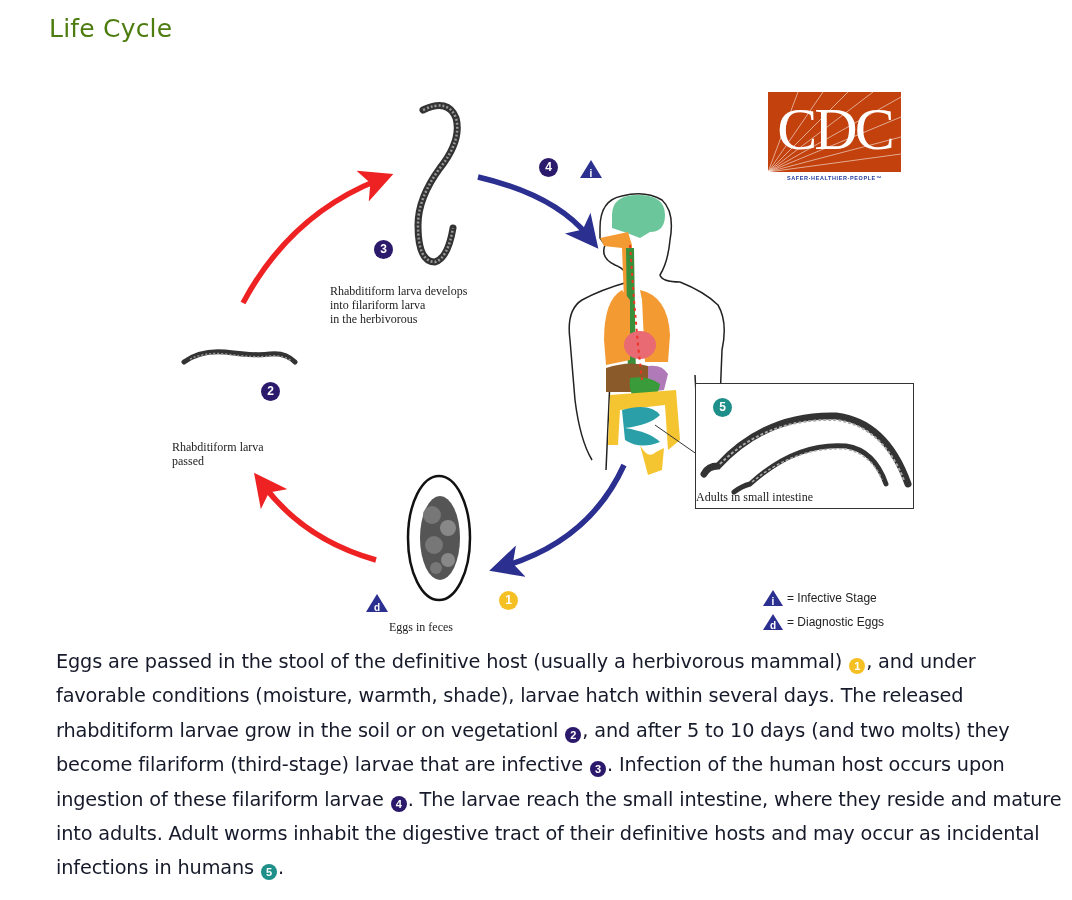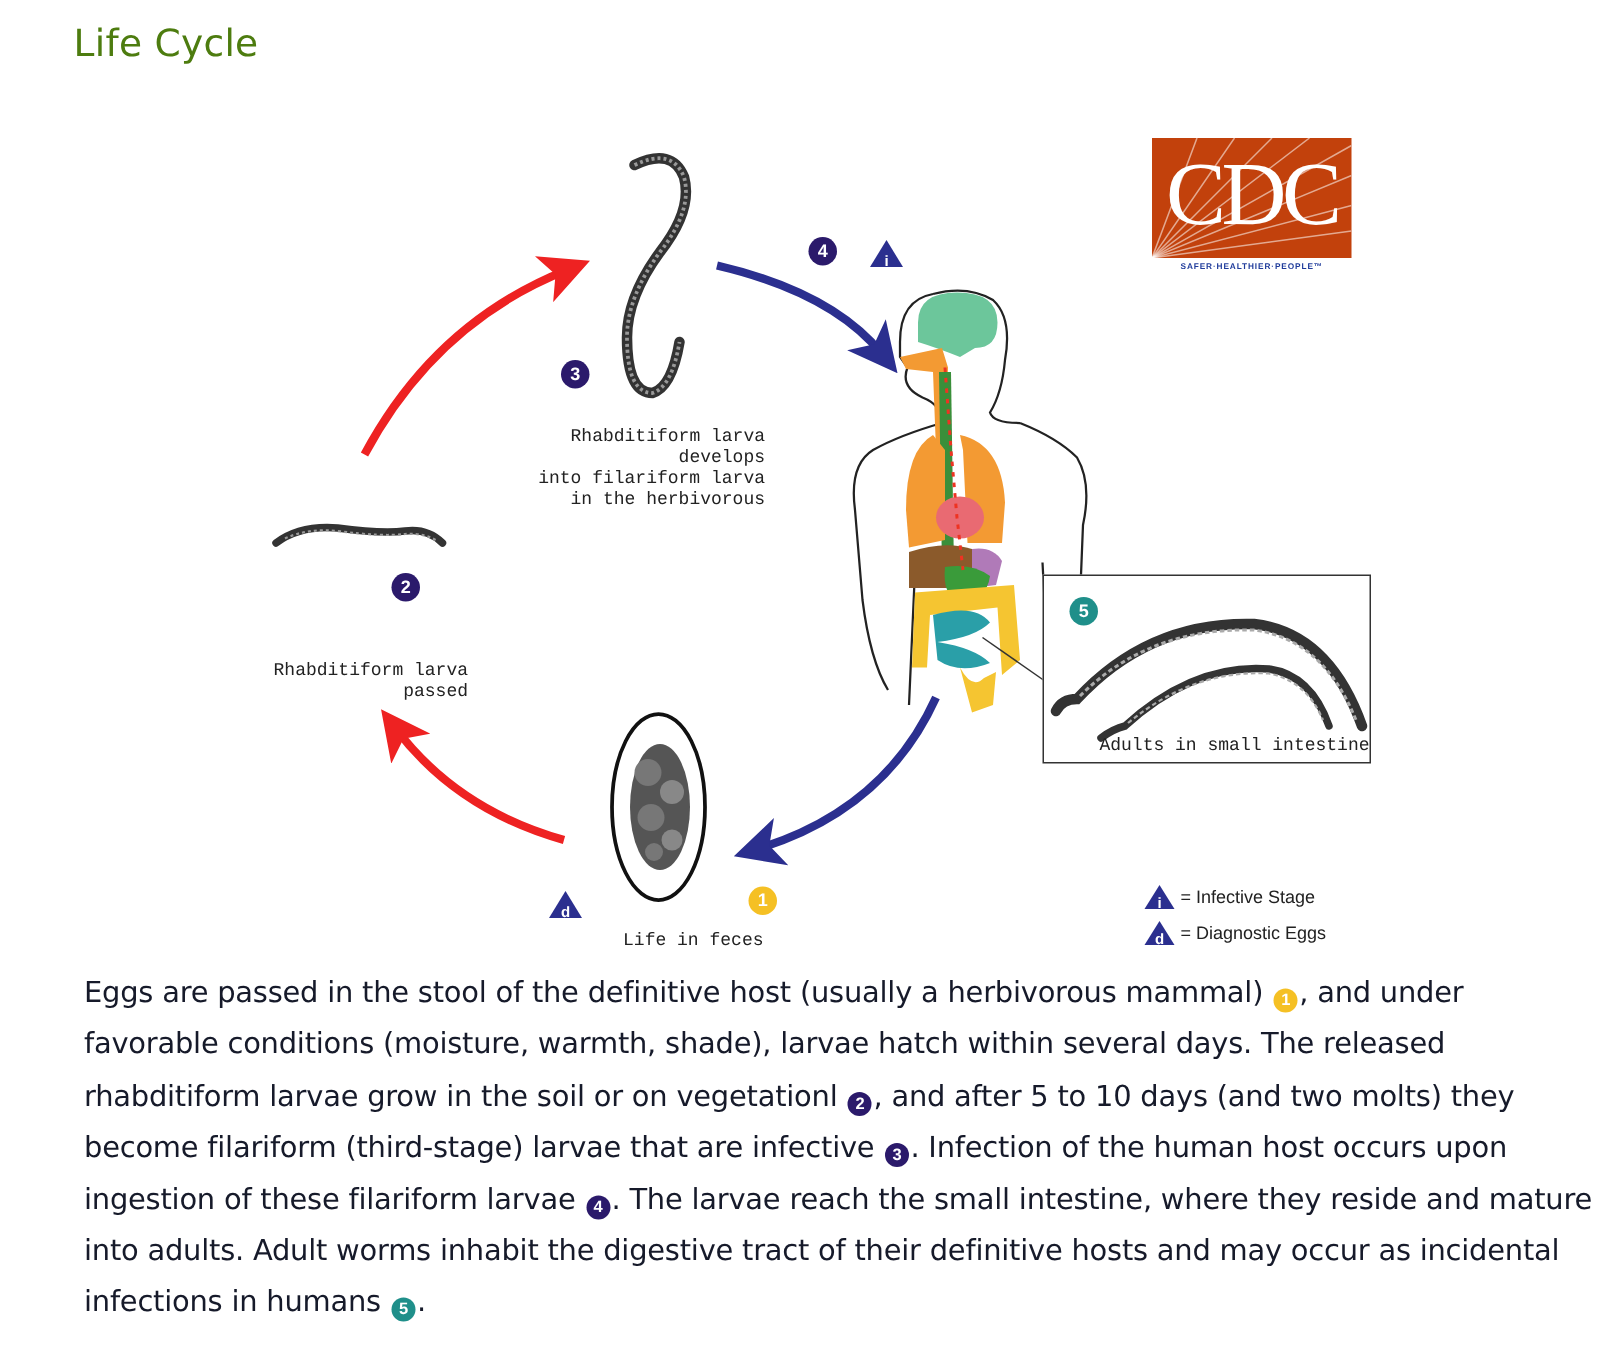--- a/index.html
+++ b/index.html
@@ -1,22 +1,22 @@
 <!DOCTYPE html>
 <html><head>
 <meta charset="utf-8">
 <style>
   html, body { margin: 0; padding: 0; background: #ffffff; }
   body { width: 1072px; height: 900px; position: relative; overflow: hidden;
          font-family: "DejaVu Sans", sans-serif; color: #1a1a2e; }
   .title { position: absolute; left: 49px; top: 14px; font-size: 25px; font-weight: 400;
            color: #4d7c0f; letter-spacing: 0.2px; font-family: "DejaVu Sans", sans-serif; }
   .diagram { position: absolute; left: 0; top: 0; width: 1072px; height: 640px; }
-  .dlabel { position: absolute; font-family: Liberation Mono, monospace; font-size: 12px;
-            color: #222; text-align: right; line-height: 14px; }
+  .dlabel { position: absolute; font-family: Liberation Serif, serif; font-size: 12px;
+            color: #222; text-align: left; line-height: 14px; }
   .badge { position: absolute; width: 19px; height: 19px; border-radius: 50%;
            color: #fff; font-family: "Liberation Sans", sans-serif; font-weight: bold;
            font-size: 12px; line-height: 19px; text-align: center; }
   .cdc { position: absolute; left: 768px; top: 92px; width: 133px; height: 80px; background: #c2410c;
          overflow: hidden; }
   .cdc-text { position: absolute; left: 0; right: 0; top: 4px; text-align: center;
               font-family: "Liberation Serif", serif; font-size: 60px; color: #fff;
               letter-spacing: -3px; line-height: 66px; }
   .cdc-tag { position: absolute; left: 764px; top: 175px; width: 141px; text-align: center;
              font-family: "Liberation Sans", sans-serif; font-size: 5.5px; font-weight: bold;
@@ -126,21 +126,21 @@
 
   <div class="dlabel" style="left:330px;top:284px;width:180px;">
     <div>Rhabditiform larva develops</div>
     <div>into filariform larva</div>
     <div>in the herbivorous</div>
   </div>
   <div class="dlabel" style="left:172px;top:425px;width:140px;margin-top:15px;">
     <div>Rhabditiform larva</div>
     <div>passed</div>
   </div>
-  <div class="dlabel" style="left:389px;top:620px;width:120px;">Life in feces</div>
+  <div class="dlabel" style="left:389px;top:620px;width:120px;">Eggs in feces</div>
 
   <div class="inset">
     <div class="badge" style="left:17px;top:14px;background:#1f8f8a;">5</div>
     <svg width="217" height="124" style="position:absolute;left:0;top:0;">
       <path d="M8,90 Q12,82 22,82 Q70,30 140,32 Q190,38 212,100" stroke="#333" stroke-width="7" fill="none" stroke-linecap="round"></path>
       <path d="M24,80 Q70,34 140,36 Q186,42 208,96" stroke="#aaa" stroke-width="2" fill="none" stroke-dasharray="3 2"></path>
       <path d="M38,108 Q46,102 54,100 Q100,58 150,62 Q178,66 190,100" stroke="#333" stroke-width="5" fill="none" stroke-linecap="round"></path>
       <path d="M56,98 Q100,62 150,65 Q175,70 186,96" stroke="#aaa" stroke-width="1.5" fill="none" stroke-dasharray="3 2"></path>
     </svg>
     <div class="dlabel" style="left:0;right:0;top:106px;">Adults in small intestine</div>

